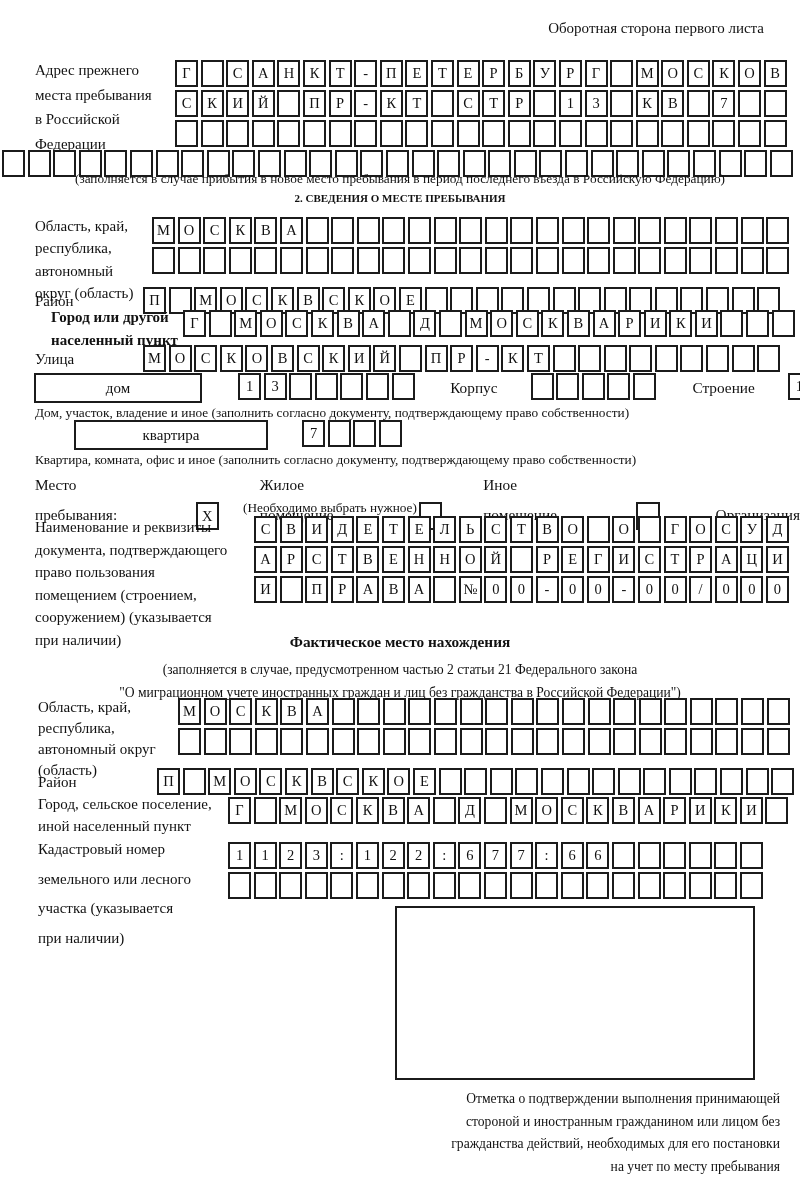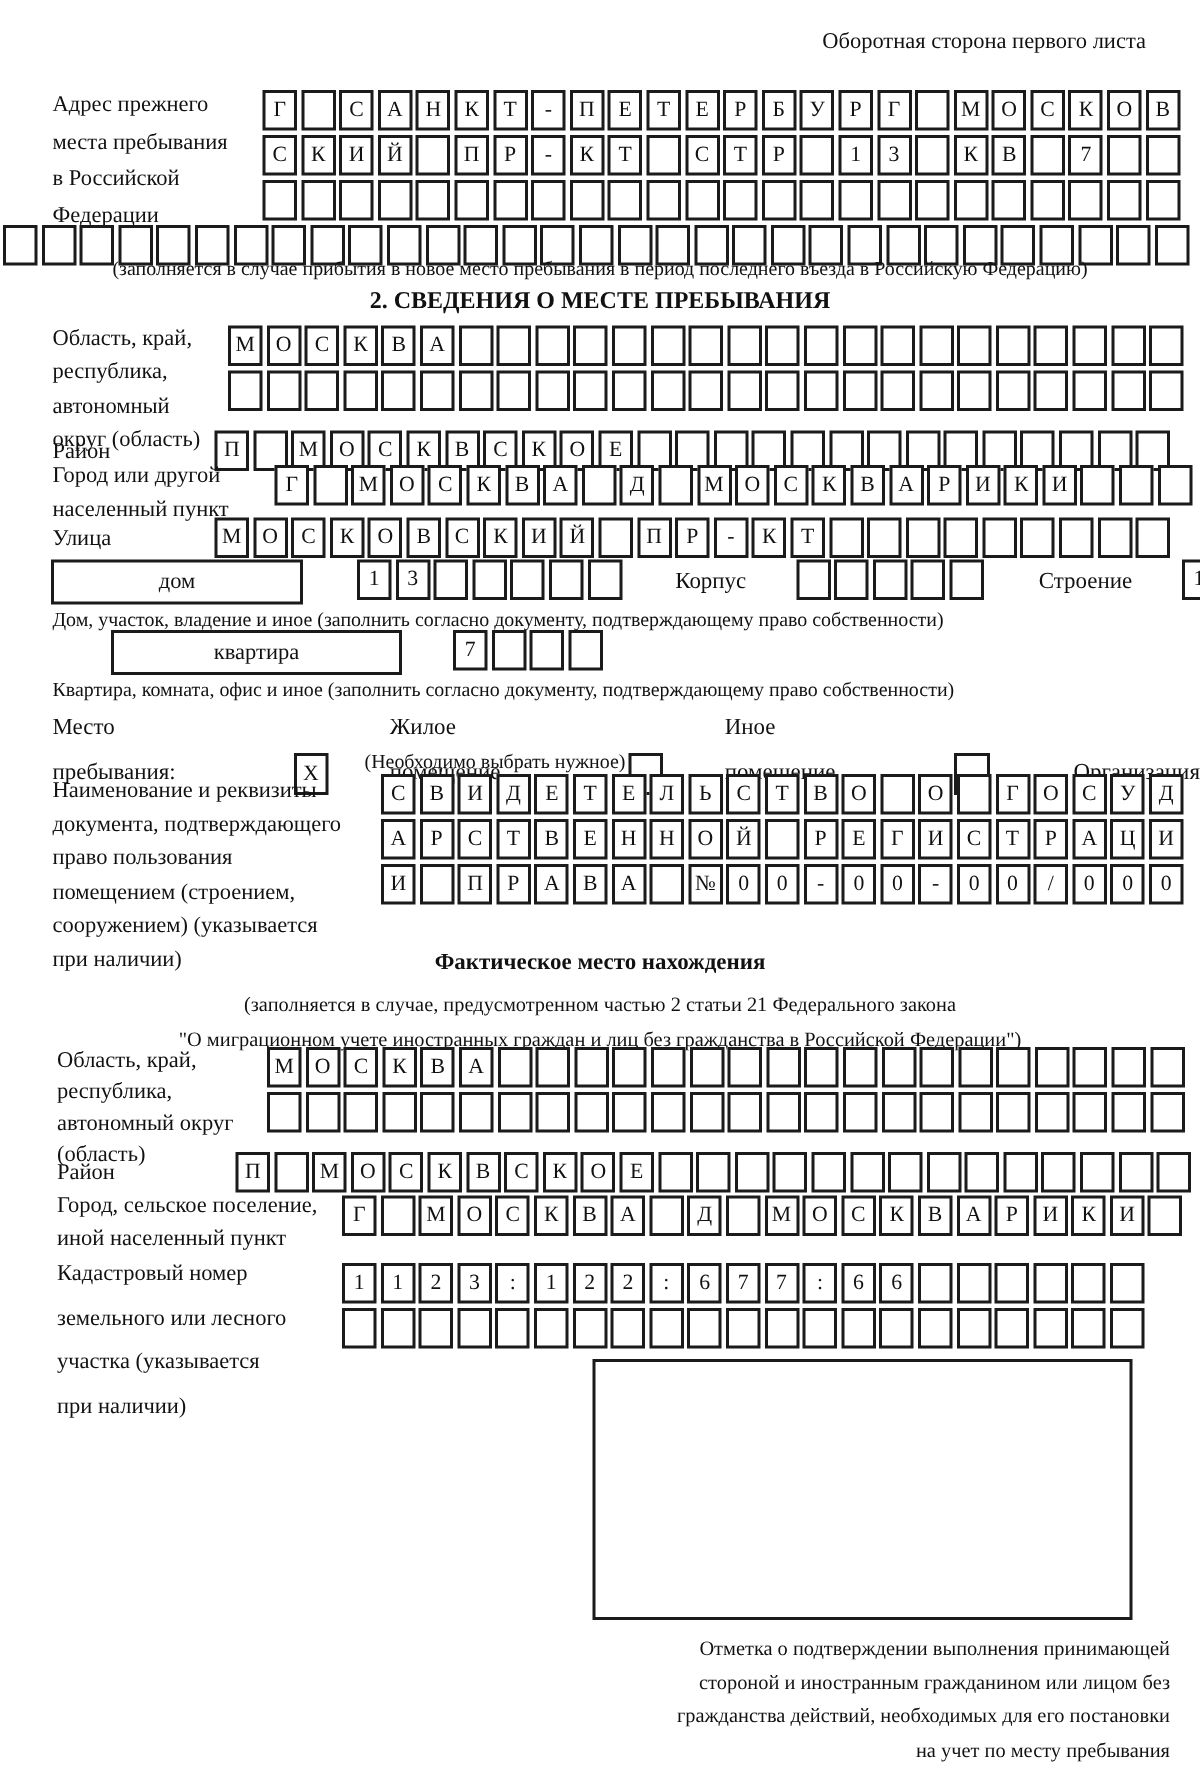--- a/index.html
+++ b/index.html
@@ -3,21 +3,21 @@
 <meta charset="utf-8">
 <style>
   html,body{margin:0;padding:0;background:#fff;}
   body{width:800px;font-family:"Liberation Serif","DejaVu Serif",serif;color:#111;}
   .page{position:relative;width:800px;height:1180px;background:#fff;overflow:hidden;}
   .abs{position:absolute;}
   .label{font-size:15px;line-height:24px;color:#111;}
   .lines{white-space:pre-line;}
   .note{font-size:13.3px;color:#111;}
   .center{width:800px;text-align:center;}
-  .title{font-weight:bold;font-size:16px;}
+  .title{font-weight:bold;font-size:11px;}
   .cells{display:flex;margin-bottom:3px;}
   .cell{box-sizing:border-box;flex:0 0 auto;width:23px;height:27px;margin-right:2.6px;
         border:2px solid #1b1b1b;display:flex;align-items:center;justify-content:center;
         font-size:14.5px;background:#fff;}
   .wbox{box-sizing:border-box;border:2px solid #1b1b1b;height:30px;display:flex;
         align-items:center;justify-content:center;font-size:15px;background:#fff;}
   .hrow{display:flex;align-items:flex-end;gap:28px;}
   .inlab{font-size:15.3px;line-height:30px;}
   .chk{box-sizing:border-box;width:24px;height:28px;border:2px solid #1b1b1b;display:flex;
        align-items:center;justify-content:center;font-size:14.5px;background:#fff;}
@@ -236,21 +236,21 @@
       <div class="cell"></div>
       <div class="cell"></div>
       <div class="cell"></div>
       <div class="cell"></div>
       <div class="cell"></div>
       <div class="cell"></div>
       <div class="cell"></div>
       <div class="cell"></div>
     </div>
 
-  <div class="abs label lines" style="top:306px;left:35px;line-height:22.5px;">Город или другой
+  <div class="abs label lines" style="top:306px;left:51px;line-height:22.5px;font-weight:bold;">Город или другой
 населенный пункт</div>
   <div class="abs cells" style="top:310px;left:183px;">
       <div class="cell">Г</div>
       <div class="cell"></div>
       <div class="cell">М</div>
       <div class="cell">О</div>
       <div class="cell">С</div>
       <div class="cell">К</div>
       <div class="cell">В</div>
       <div class="cell">А</div>

